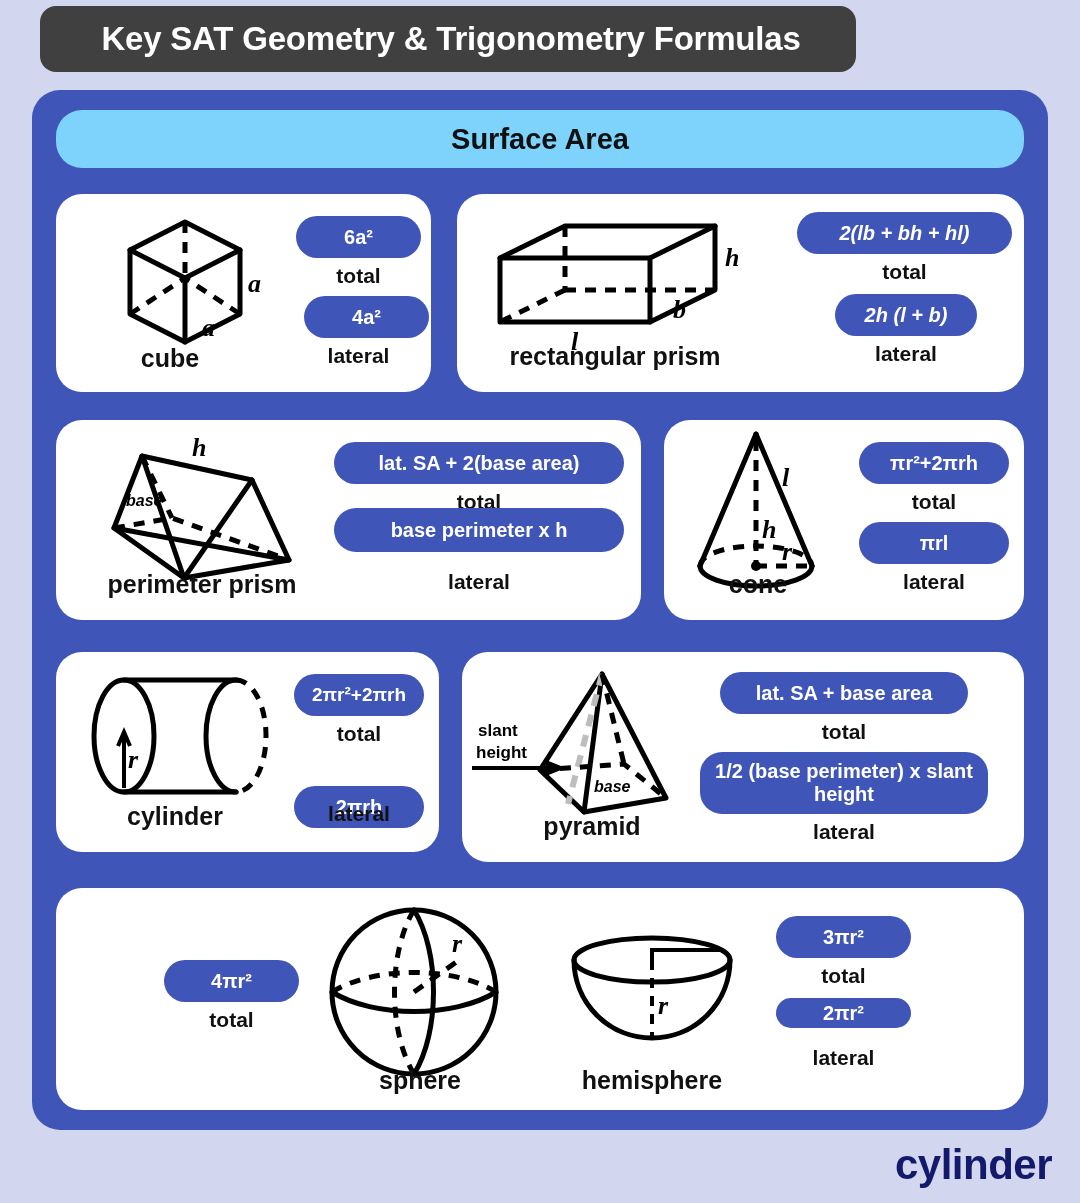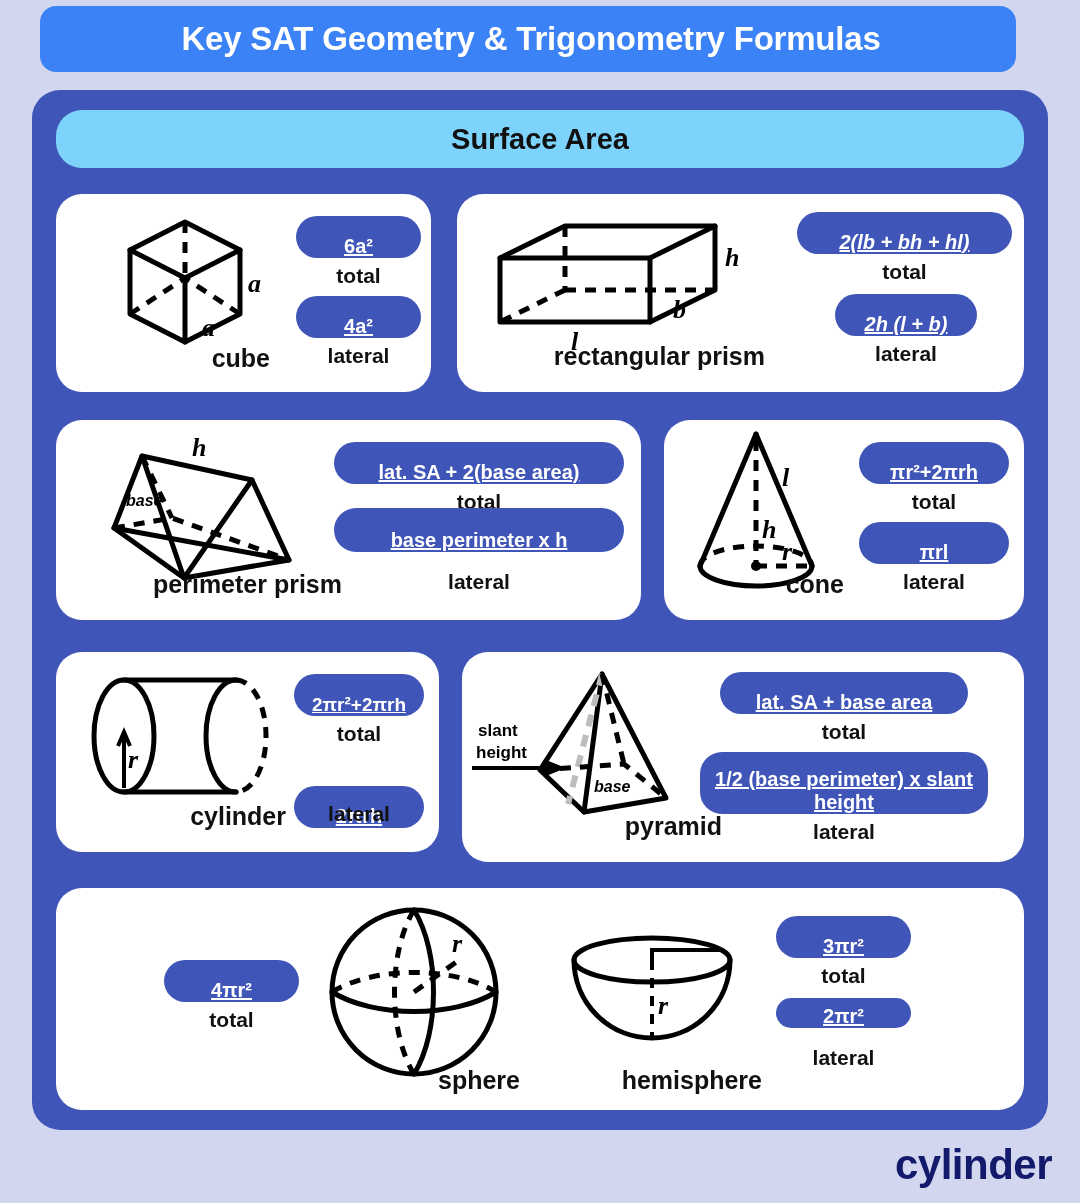--- a/index.html
+++ b/index.html
@@ -9,22 +9,22 @@
     height: 1203px;
     background: #d2d6ef;
     font-family: "Liberation Sans", sans-serif;
     overflow: hidden;
   }
 
   
   .title-bar {
     position: absolute;
     left: 40px; top: 6px;
-    width: 976px; height: 66px;
-    background: #3b82f6;
+    width: 816px; height: 66px;
+    background: #404040;
     border-radius: 16px;
     display: flex; align-items: center; justify-content: center; padding-left: 6px;
   }
   .title-bar .title-text {
     color: #ffffff;
     font-size: 33px;
     font-weight: bold;
     letter-spacing: -0.2px;
   }
 
@@ -66,39 +66,38 @@
   .row4  { left: 24px;  top: 798px; width: 968px; height: 222px; }
 
   
   .pill {
     position: absolute;
     background: #4055b8;
     border-radius: 22px;
     color: #ffffff;
     font-size: 20px;
     font-weight: bold;
-    display: flex; align-items: flex-end; justify-content: center;
+    display: flex; align-items: center; justify-content: center;
     text-align: center;
     line-height: 1.15;
     padding: 0 10px;
-    text-decoration: underline;
   }
   .cap {
     position: absolute;
     font-size: 21px;
     font-weight: bold;
     color: #111;
     text-align: center;
   }
   .shape-name {
     position: absolute;
     font-size: 25px;
     font-weight: bold;
     color: #111;
-    text-align: right;
+    text-align: center;
   }
 
   .ital { font-style: italic; }
 
   svg { position: absolute; overflow: visible; }
   .stroke { fill: none; stroke: #000; stroke-width: 5; stroke-linecap: round; stroke-linejoin: round; }
   .dash   { fill: none; stroke: #000; stroke-width: 5; stroke-dasharray: 11 9; stroke-linecap: butt; }
   .thin   { fill: none; stroke: #000; stroke-width: 4; }
   .graydash { fill: none; stroke: #bdbdbd; stroke-width: 6; stroke-dasharray: 12 9; }
   .lbl { font-family: "Liberation Serif", serif; font-style: italic; font-size: 26px; font-weight: bold; fill: #000; }
@@ -138,21 +137,21 @@
       <text class="lbl" x="178" y="84">a</text>
       <text class="lbl" x="132" y="128">a</text>
     </svg>
     <div class="shape-name" style="left:14px; top:150px; width:200px;">cube</div>
 
     <div class="pill" style="left:240px; top:22px; width:125px; height:42px;">
       <span>6a²</span>
     </div>
     <div class="cap" style="left:240px; top:70px; width:125px;">total</div>
 
-    <div class="pill" style="left:240px; top:102px; width:125px; height:42px;">
+    <div class="pill" style="left:248px; top:102px; width:125px; height:42px;">
       <span>4a²</span>
     </div>
     <div class="cap" style="left:240px; top:150px; width:125px;">lateral</div>
   </div>
 
   <div class="card row1b">
     <svg width="280" height="170" style="left:18px; top:14px;" viewBox="0 0 280 170">
       <polygon class="stroke" points="25,50 90,18 240,18 240,82 175,114 25,114"></polygon>
       <path class="stroke" d="M25,50 L175,50 L175,114"></path>
       <path class="stroke" d="M175,50 L240,18"></path>

